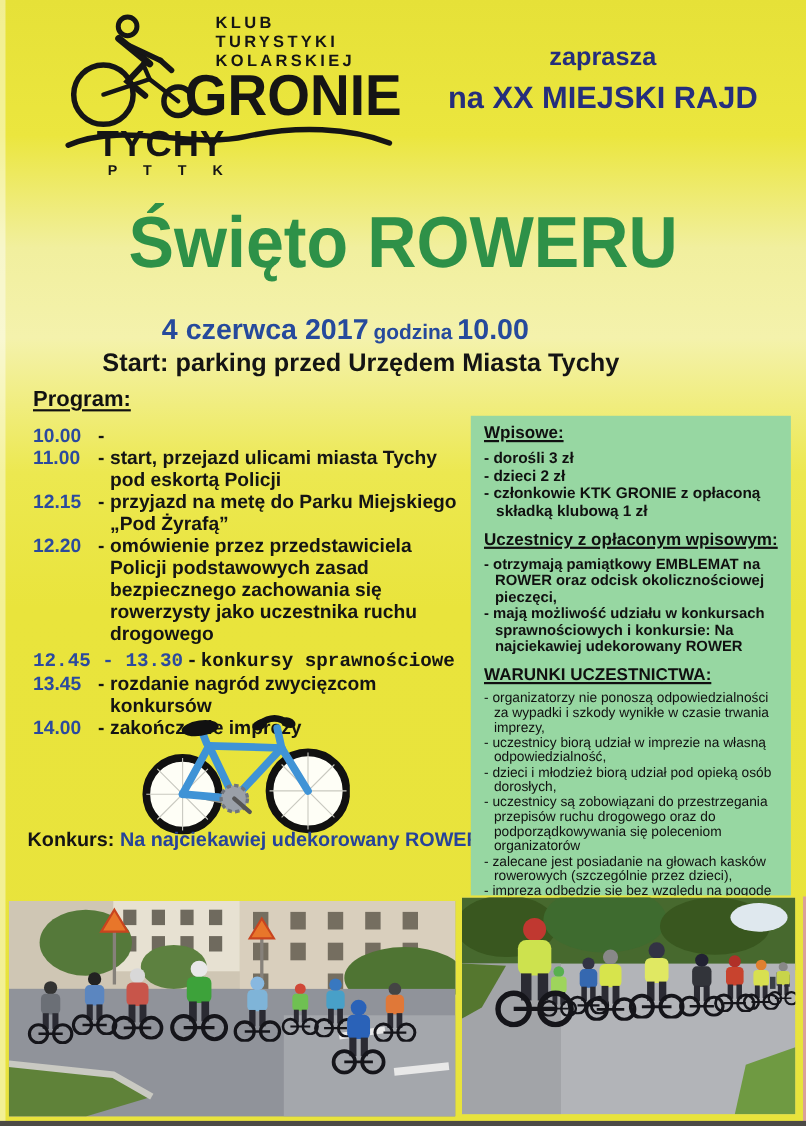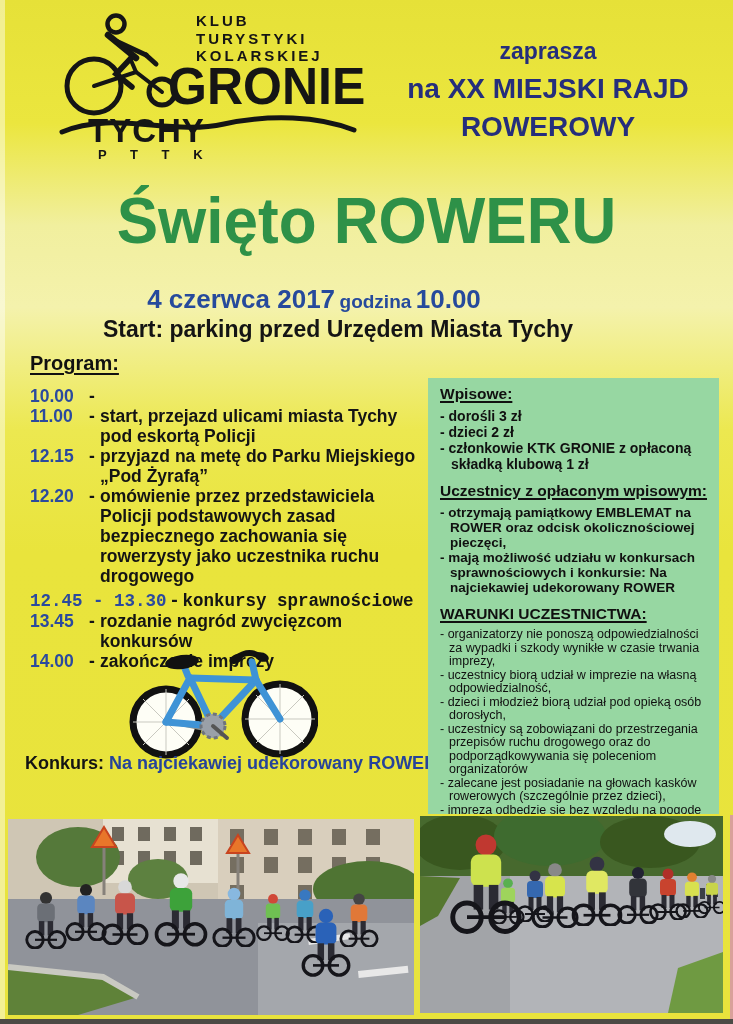--- a/index.html
+++ b/index.html
@@ -25,21 +25,21 @@
   .invite .l1{font-size:23px;margin-bottom:8px;}
   .invite .l2{font-size:28px;margin-bottom:6px;}
   .invite .l3{font-size:28px;}
 
   
   .title{position:absolute;left:0;top:183px;width:733px;text-align:center;
          font-size:62px;font-weight:700;color:#2e9148;transform:scaleY(1.06);transform-origin:top center;}
   .dateline{position:absolute;left:0;top:284px;width:628px;text-align:center;color:#264a9c;font-weight:700;}
   .dateline .big{font-size:26px;}
   .dateline .small{font-size:19px;}
-  .startline{position:absolute;left:10px;top:316px;width:656px;text-align:center;color:#141414;font-weight:700;font-size:23px;}
+  .startline{position:absolute;left:0;top:316px;width:656px;text-align:center;color:#141414;font-weight:700;font-size:23px;}
 
   
   .program-heading{position:absolute;left:30px;top:352px;font-size:20px;font-weight:700;color:#111;
                    text-decoration:underline;text-decoration-thickness:2px;text-underline-offset:3px;}
   .program-list{position:absolute;left:30px;top:386px;width:400px;font-size:17.5px;font-weight:700;color:#141414;line-height:20px;}
   .prog-item{display:flex;align-items:flex-start;margin-bottom:0;}
   .prog-item.gap{margin-top:5px;font-family:Liberation Mono, monospace;}
   .prog-time{min-width:54px;white-space:nowrap;color:#2b4a9e;}
   .prog-dash{flex:0 0 16px;text-align:center;}
   .prog-text{flex:1;}
@@ -100,21 +100,20 @@
     <svg style="left:0;top:102px;" width="300" height="36" viewBox="0 0 300 36">
       <path d="M4,26 C55,4 112,30 166,18 C212,8 260,10 296,24" fill="none" stroke="#151515" stroke-width="5" stroke-linecap="round"></path>
     </svg>
     <div class="tychy">TYCHY</div>
     <div class="pttk">P T T K</div>
   </div>
 
   <div class="invite">
     <div class="l1">zaprasza</div>
     <div class="l2">na XX MIEJSKI RAJD</div>
-    <div class="l3">ROWEROWY</div>
   </div>
 
   <div class="title">Święto ROWERU</div>
 
   <div class="dateline">
     <span class="big">4 czerwca 2017</span>
     <span class="small">godzina</span>
     <span class="big">10.00</span>
   </div>
 

